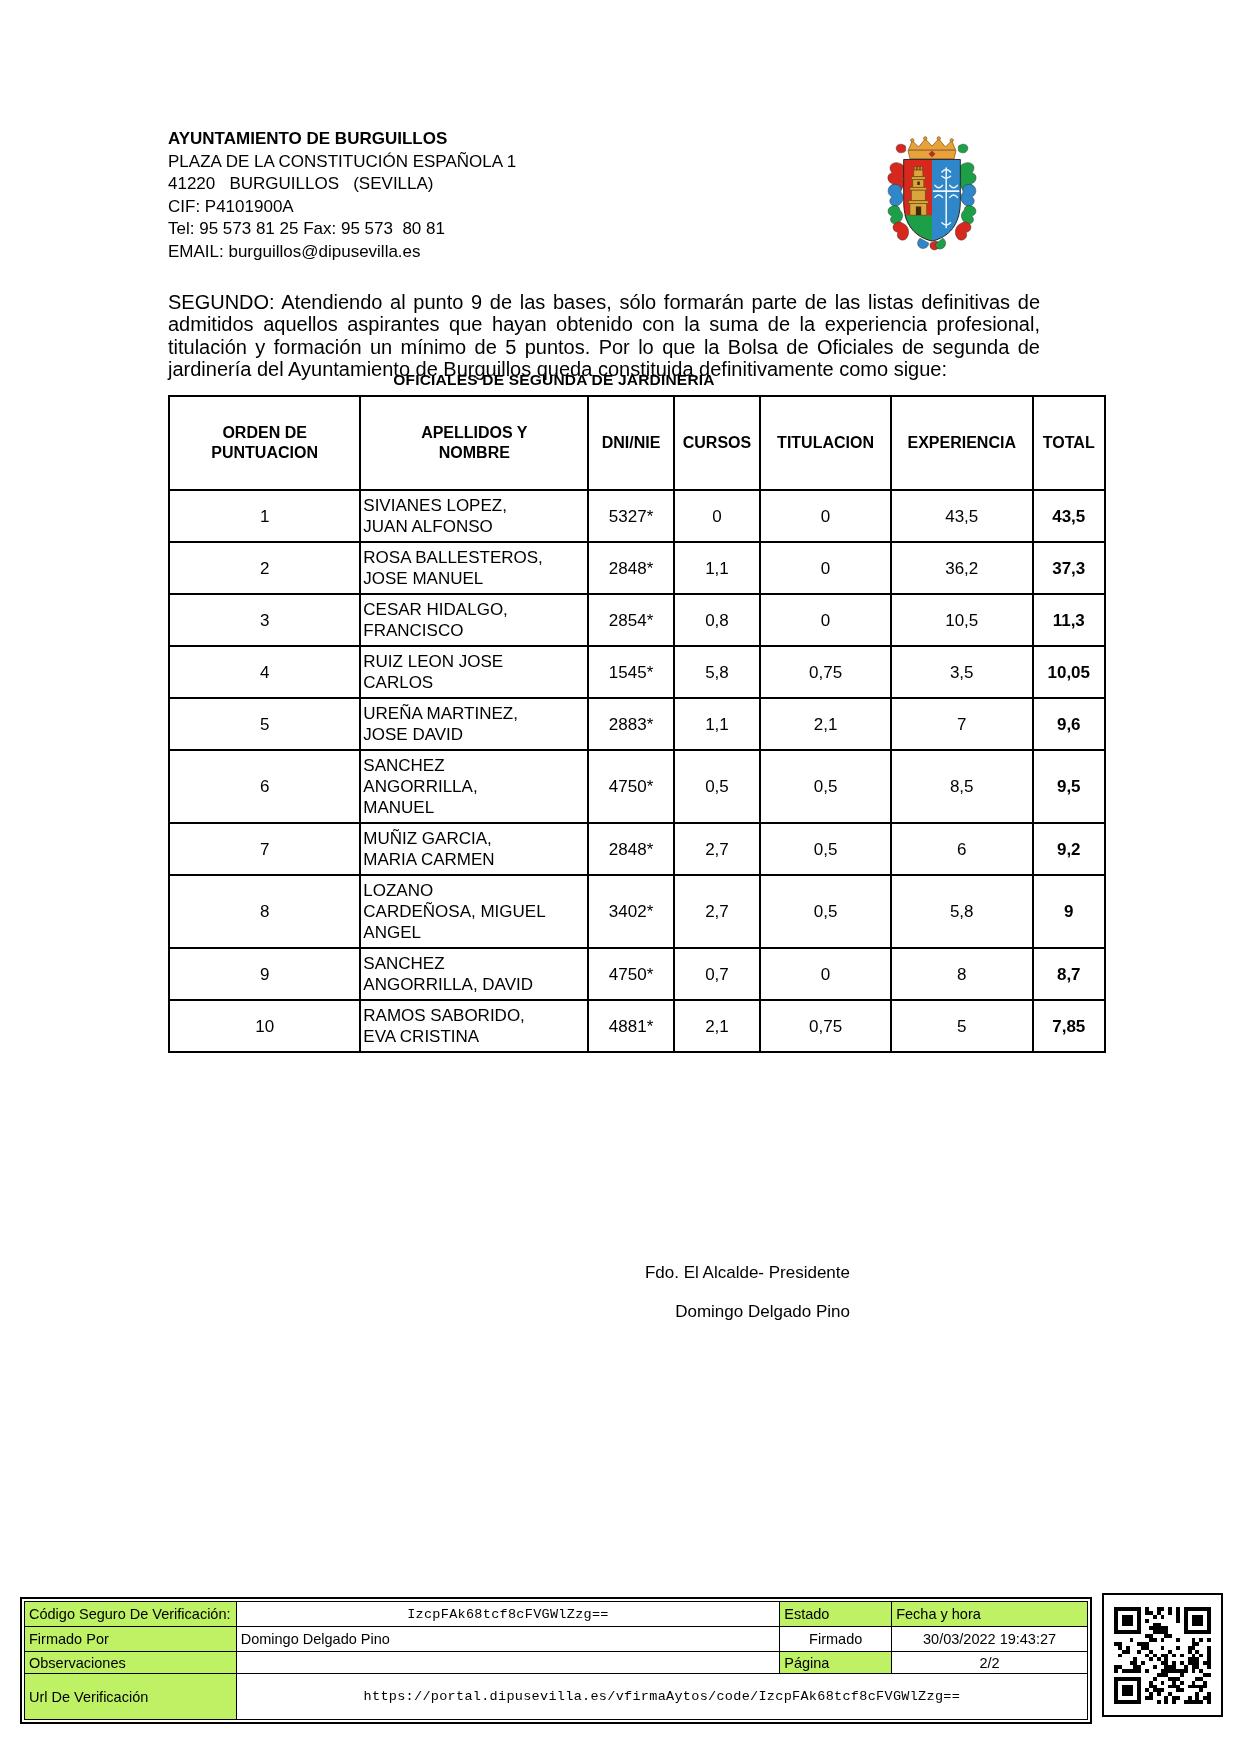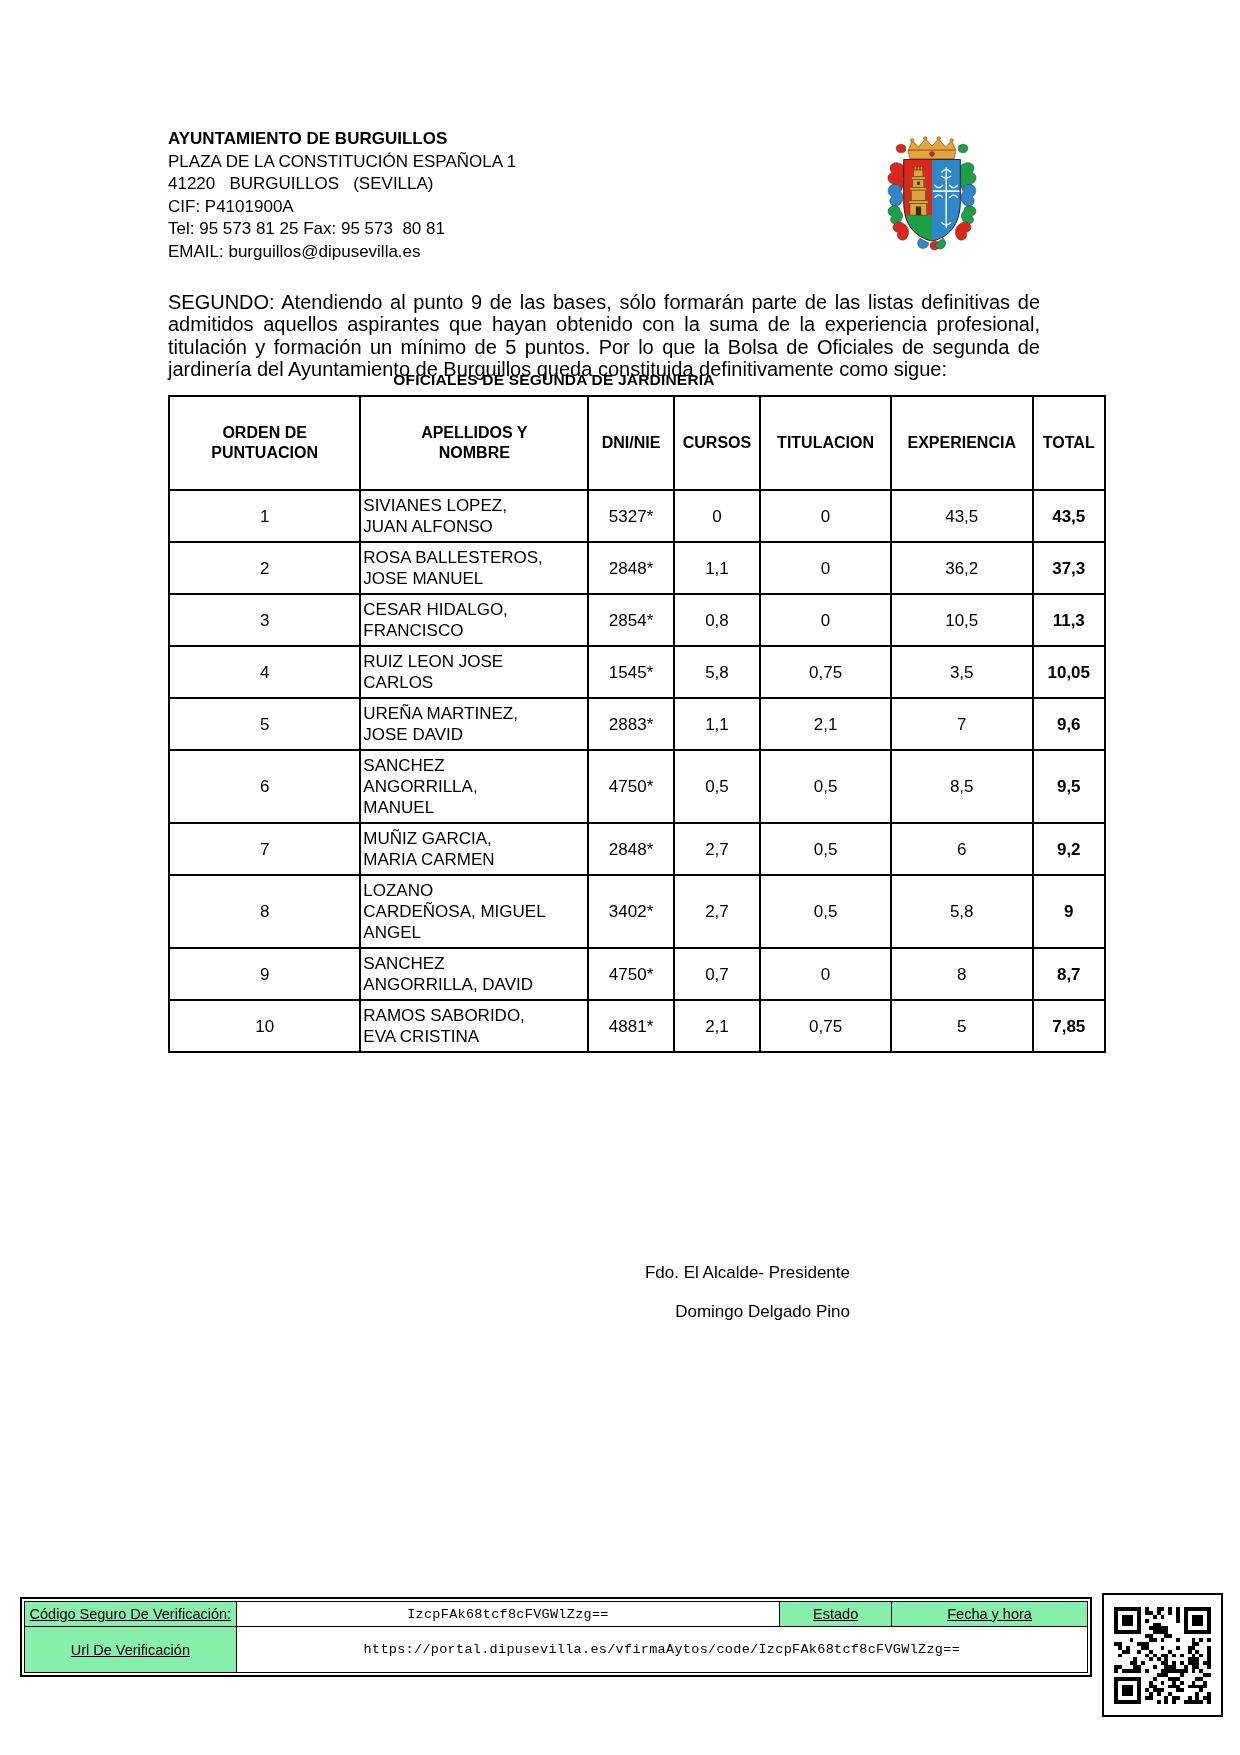--- a/index.html
+++ b/index.html
@@ -27,21 +27,21 @@
   .cell-num { text-align:center; }
   .cell-total { text-align:center; font-weight:bold; }
   .cell-name { text-align:left; white-space:pre-line; padding-left:3px; }
   
   .signature { position:absolute; left:310px; top:1262px; width:540px; text-align:right; font-size:17px; line-height:22px; }
   .signature .sig2 { margin-top:17px; }
   
   .footer-box { position:absolute; left:20px; top:1597px; width:1072px; border:2px solid #000; padding:2px; background:#fff; }
   .footer-table { width:100%; border-collapse:collapse; }
   .footer-table td { border:1px solid #000; font-size:14.5px; vertical-align:middle; padding:1px 4px; }
-  td.flabel { background:#86efac; text-align:center;text-decoration:underline; }
+  td.flabel { background:#bef264; text-align:left; }
   td.fmono { font-family:"Liberation Mono","DejaVu Sans Mono",monospace; font-size:13.5px; text-align:center; letter-spacing:.3px; }
   td.fcenter { text-align:center; }
   tr.fr1 td { height:25px; }
   tr.fr2 td { height:25px; }
   tr.fr3 td { height:22px; }
   tr.fr4 td { height:46px; }
   .qr-box { position:absolute; left:1102px; top:1593px; width:121px; height:124px; border:2px solid #000; background:#fff; display:flex; align-items:center; justify-content:center; }
 </style>
 </head>
 <body>
@@ -259,20 +259,32 @@
           <col style="width:544px">
           <col style="width:112px">
           <col style="width:196px">
       </colgroup>
       <tbody>
           <tr class="fr1">
         <td class="flabel">Código Seguro De Verificación:</td>
         <td class="fmono">IzcpFAk68tcf8cFVGWlZzg==</td>
         <td class="flabel">Estado</td>
         <td class="flabel">Fecha y hora</td>
+      </tr>
+      <tr class="fr2">
+        <td class="flabel">Firmado Por</td>
+        <td>Domingo Delgado Pino</td>
+        <td class="fcenter">Firmado</td>
+        <td class="fcenter">30/03/2022 19:43:27</td>
+      </tr>
+      <tr class="fr3">
+        <td class="flabel">Observaciones</td>
+        <td></td>
+        <td class="flabel">Página</td>
+        <td class="fcenter">2/2</td>
       </tr>
       <tr class="fr4">
         <td class="flabel">Url De Verificación</td>
         <td class="fmono" colspan="3">https://portal.dipusevilla.es/vfirmaAytos/code/IzcpFAk68tcf8cFVGWlZzg==</td>
       </tr>
     </tbody>
       </table>
   </div>
 
   <div class="qr-box">

